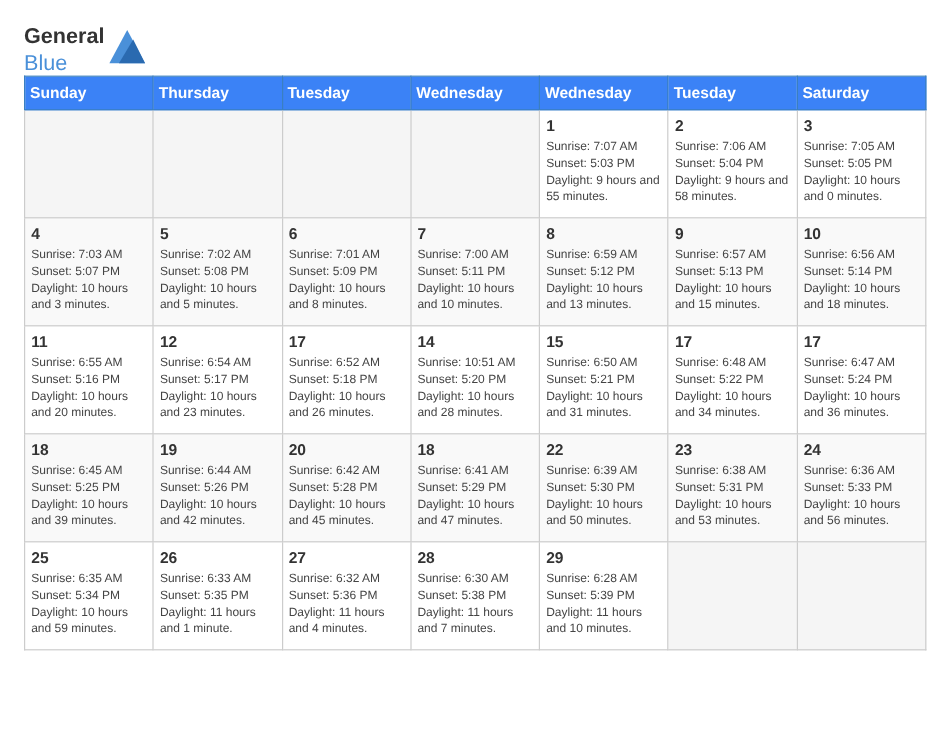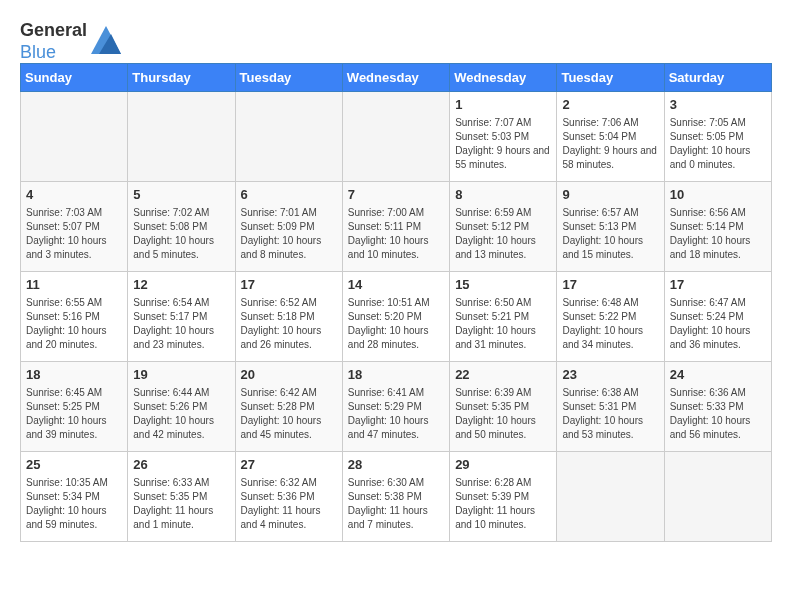--- a/index.html
+++ b/index.html
@@ -266,21 +266,21 @@
         <td>
           <div class="day-number">18</div>
           <div class="day-info">Sunrise: 6:41 AM
 Sunset: 5:29 PM
 Daylight: 10 hours
 and 47 minutes.</div>
         </td>
         <td>
           <div class="day-number">22</div>
           <div class="day-info">Sunrise: 6:39 AM
-Sunset: 5:35 PM
+Sunset: 5:30 PM
 Daylight: 10 hours
 and 50 minutes.</div>
         </td>
         <td>
           <div class="day-number">23</div>
           <div class="day-info">Sunrise: 6:38 AM
 Sunset: 5:31 PM
 Daylight: 10 hours
 and 53 minutes.</div>
         </td>
@@ -288,21 +288,21 @@
           <div class="day-number">24</div>
           <div class="day-info">Sunrise: 6:36 AM
 Sunset: 5:33 PM
 Daylight: 10 hours
 and 56 minutes.</div>
         </td>
       </tr>
       <tr>
         <td>
           <div class="day-number">25</div>
-          <div class="day-info">Sunrise: 10:35 AM
+          <div class="day-info">Sunrise: 6:35 AM
 Sunset: 5:34 PM
 Daylight: 10 hours
 and 59 minutes.</div>
         </td>
         <td>
           <div class="day-number">26</div>
           <div class="day-info">Sunrise: 6:33 AM
 Sunset: 5:35 PM
 Daylight: 11 hours
 and 1 minute.</div>

